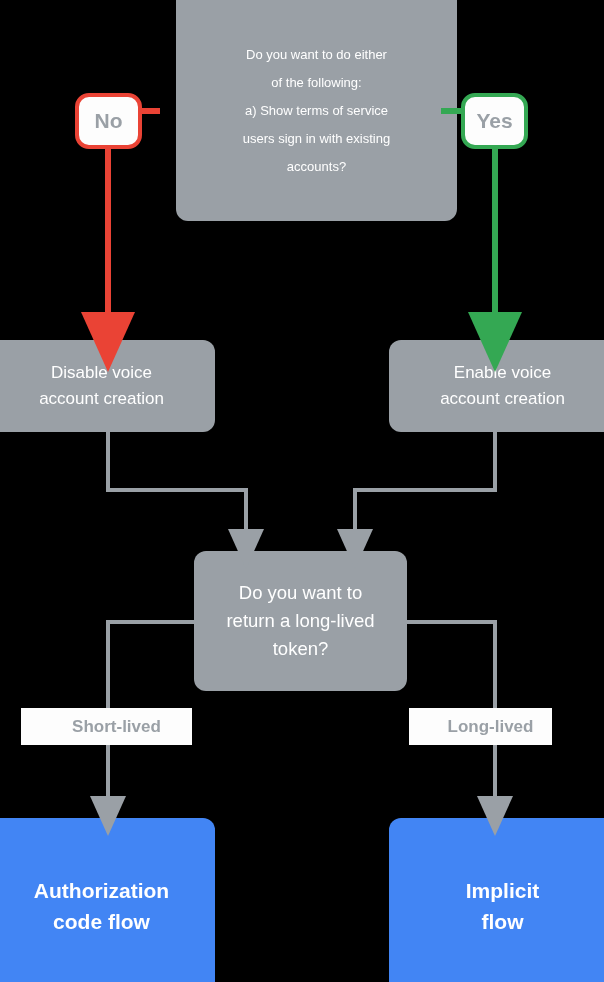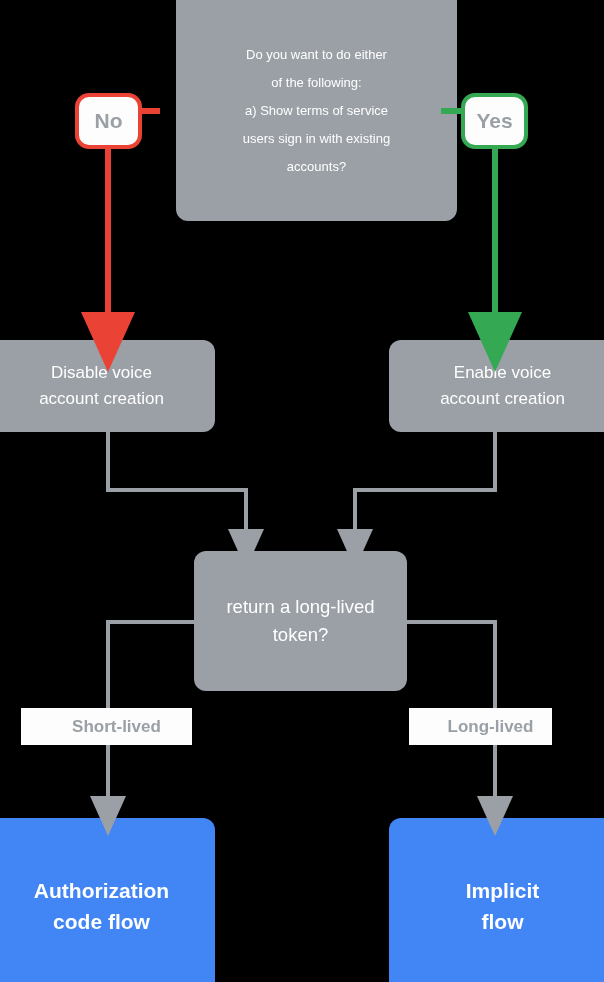--- a/index.html
+++ b/index.html
@@ -220,20 +220,21 @@
 
   <div class="node gray-box proc-disable">
     <div>
       <div>Enable voice</div>
       <div>account creation</div>
     </div>
   </div>
 
   <div class="node gray-box decision-token">
     <div>
+      <div>Do you want to</div>
       <div>return a long-lived</div>
       <div>token?</div>
     </div>
   </div>
 
   <div class="edge-label label-short">
     <span>Short-lived</span>
   </div>
   <div class="edge-label label-long">
     <span>Long-lived</span>

